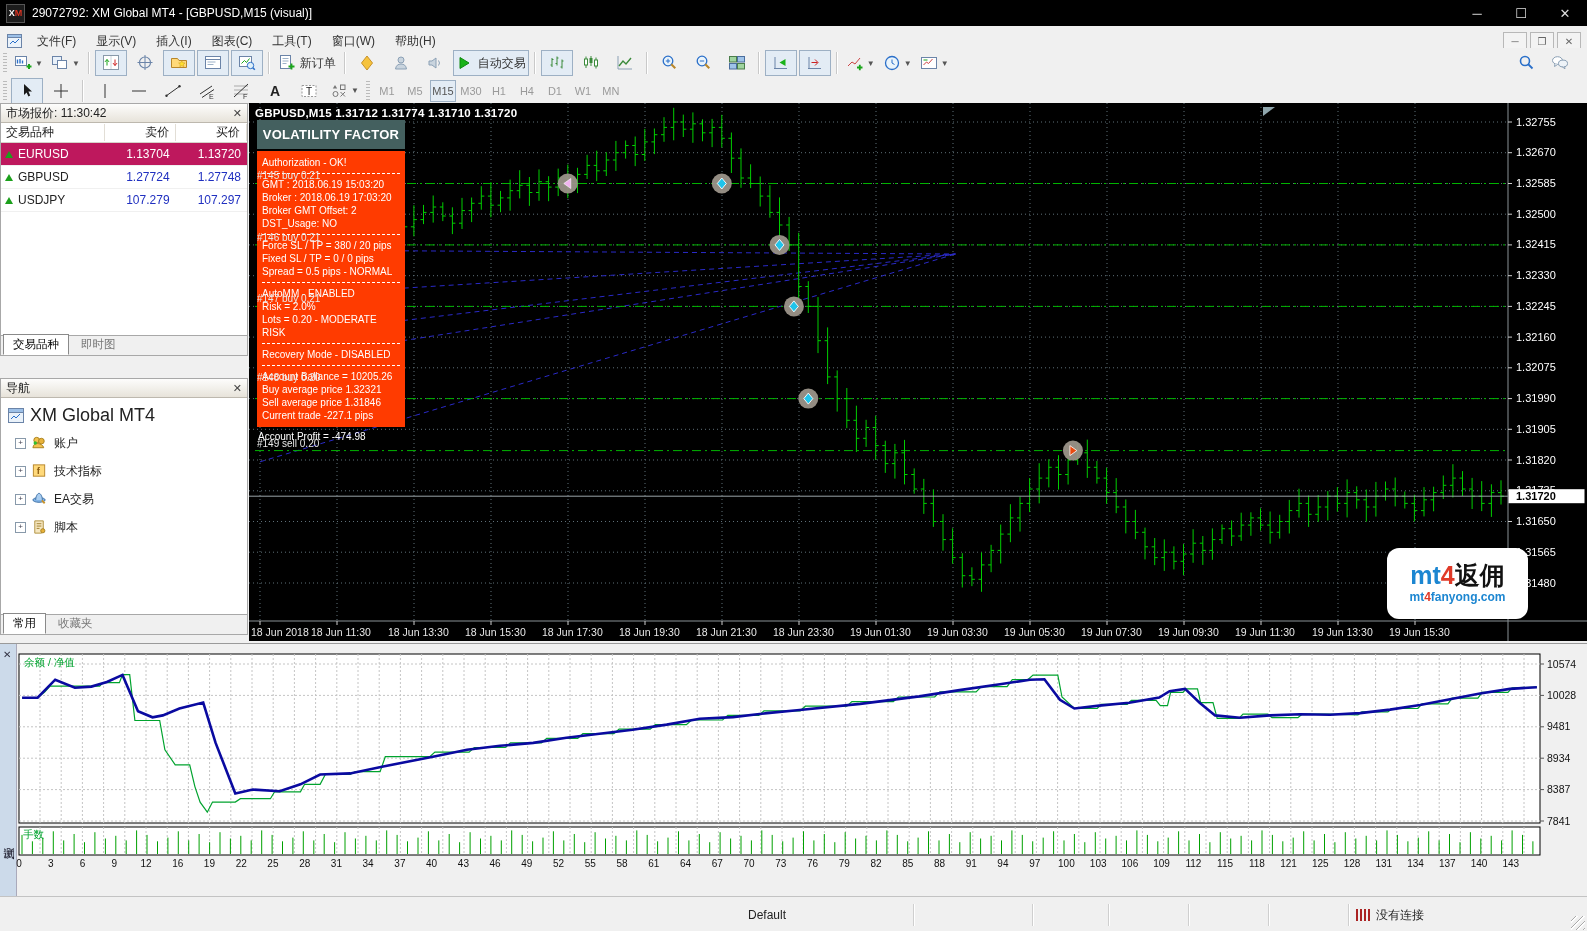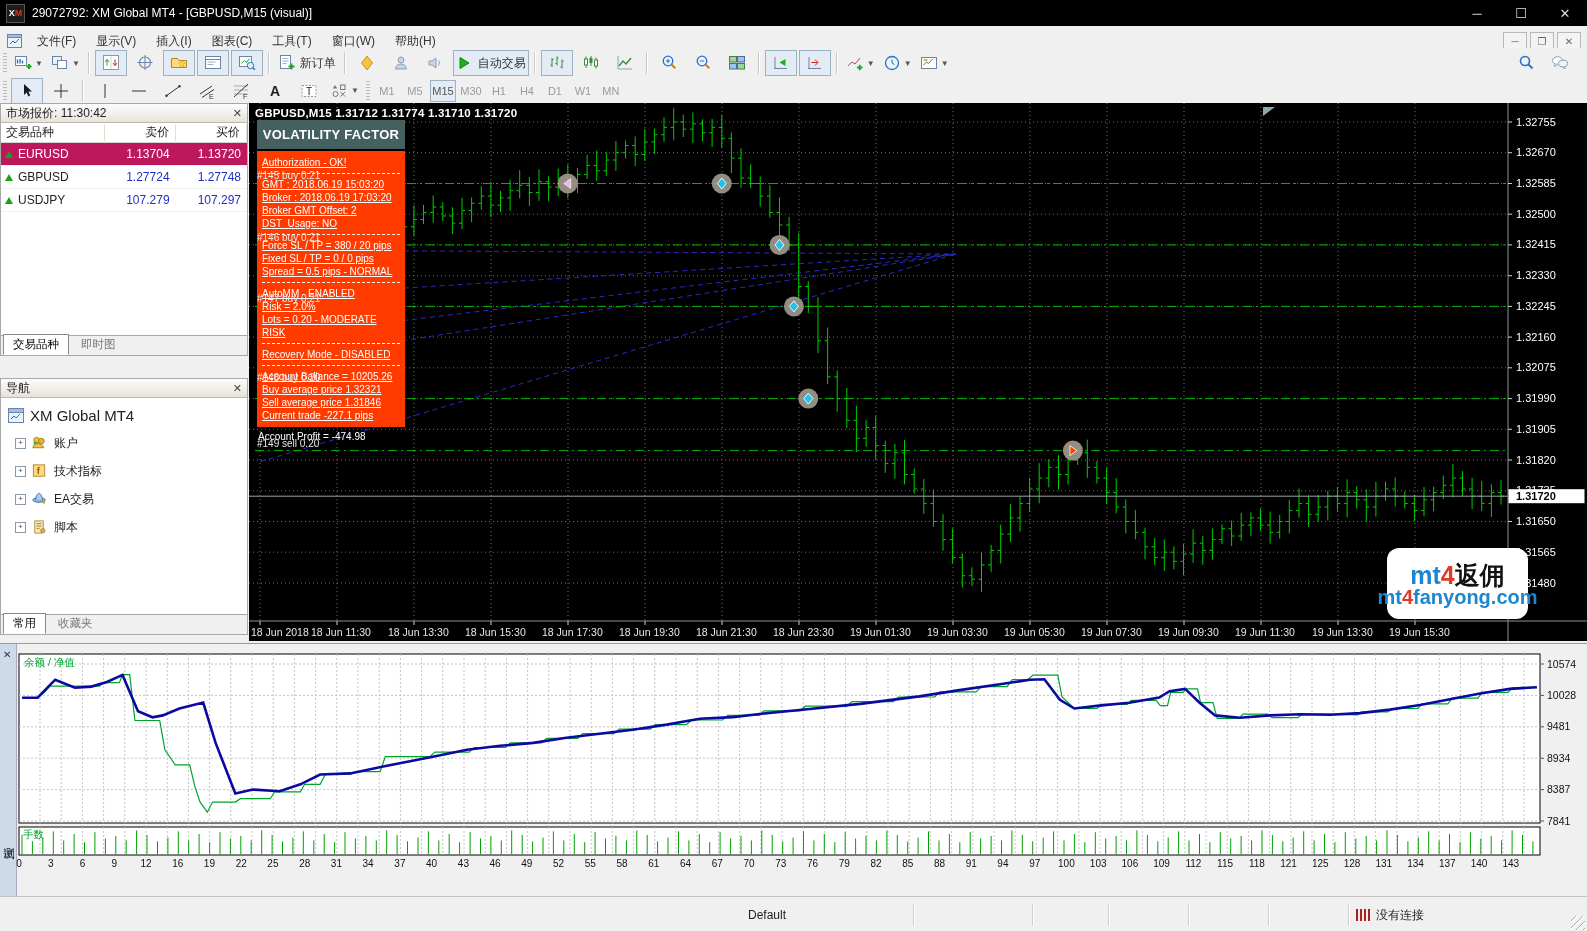--- a/index.html
+++ b/index.html
@@ -46,28 +46,28 @@
   .mw-row.sel .sym,.mw-row.sel .px{color:#fff;}
   .uparrow{width:0;height:0;border-left:4px solid transparent;border-right:4px solid transparent;border-bottom:7px solid #1ca01c;margin-right:5px;}
   .nav-row{display:flex;align-items:center;height:28px;padding-left:6px;}
   .plusbox{width:9px;height:9px;border:1px solid #8899aa;background:#fff;color:#445;font-size:8px;line-height:7px;text-align:center;margin-right:5px;}
   .nav-ic{width:17px;height:15px;margin-right:6px;display:flex;align-items:center;justify-content:center;}
   
   #chart-region{left:249px;top:103px;width:1431px;height:538px;background:#000;}
   #ohlc-title{left:6px;top:4px;color:#fff;font-size:11.5px;font-weight:bold;letter-spacing:.2px;}
   #ea-panel{left:8px;top:17px;width:148px;}
   #ea-head{background:#44605f;color:#fff;font-weight:bold;font-size:13px;text-align:center;padding:7px 2px;letter-spacing:.3px;}
-  #ea-body{background:#ff3b00;color:#fff;font-size:10px;line-height:13px;padding:5px 5px;margin-top:2px;text-decoration:underline;}
+  #ea-body{background:#ff3b00;color:#fff;font-size:10px;line-height:13px;padding:5px 5px;margin-top:2px;}
   .ea-sep{border-top:1px dashed #fff;margin:4px 0;}
   #ea-foot{color:#fff;font-size:10px;padding:4px 1px;}
   .trade-lbl{position:absolute;color:#e8e8e8;font-size:10px;white-space:nowrap;}
   #watermark{left:1138px;top:445px;width:141px;height:71px;background:#fff;border-radius:12px;
              display:flex;flex-direction:column;align-items:center;justify-content:center;}
   #wm1{font-size:25px;font-weight:bold;line-height:26px;}
-  #wm2{font-size:20px;font-weight:bold;line-height:18px;}
+  #wm2{font-size:12px;font-weight:bold;line-height:18px;}
   .wm-b{color:#1c86d1;} .wm-r{color:#e03a28;} .wm-k{color:#111;}
   
   #tester{left:0;top:643px;width:1587px;height:253px;background:#f0f0f0;border-top:1px solid #9a9a9a;}
   #tester-strip{left:0;top:0;width:16px;height:253px;background:#ccdaea;border-right:1px solid #aab;}
   #tester-x{left:3px;top:5px;font-size:10px;color:#334;font-weight:bold;}
   #tester-side{left:1px;top:195px;writing-mode:vertical-rl;font-size:11px;color:#223;}
   .ttab{padding:3px 10px;color:#777;border:1px solid transparent;font-size:12px;}
   .ttab.active{background:#fff;border:1px solid #8a8a8a;border-bottom:1px solid #fff;color:#000;font-weight:bold;}
   .ttab-sep{width:1px;height:14px;background:#bbb;margin:0 1px;align-self:center;}
   #tester-tabs{left:16px;top:226px;height:27px;display:flex;align-items:flex-start;padding-top:1px;}
@@ -430,21 +430,21 @@
     </div>
     <div id="nav-tree" style="padding-top:3px;">
         <div class="nav-row">
           <span class="nav-ic">
             <svg width="16" height="15" viewBox="0 0 16 15">
               <rect x="0.5" y="0.5" width="15" height="14" fill="#eaf2fa" stroke="#6b84a8"></rect>
               <rect x="0.5" y="0.5" width="15" height="4" fill="#9cc0e8" stroke="#6b84a8"></rect>
               <path d="M3 11l3-3 2 2 4-4" stroke="#2a6fc9" fill="none"></path>
             </svg>
           </span>
-          <span style="font-size:15px;">XM Global MT4</span>
+          <span style="font-size:18px;">XM Global MT4</span>
         </div>
         <div class="nav-row" style="padding-left:14px;">
           <span class="plusbox">+</span>
           <span class="nav-ic">
             <svg width="18" height="18" viewBox="0 0 18 18">
               <circle cx="6" cy="6" r="3" fill="#f2c14e" stroke="#a8801c"></circle>
               <circle cx="11" cy="7" r="3" fill="#e8b23a" stroke="#a8801c"></circle>
               <path d="M2 14c.5-3 2-4.5 4.5-4.5S13 11 13.5 14z" fill="#f2c14e" stroke="#a8801c"></path>
               <circle cx="4.5" cy="9" r="1.8" fill="#2fbf2f"></circle>
             </svg>

